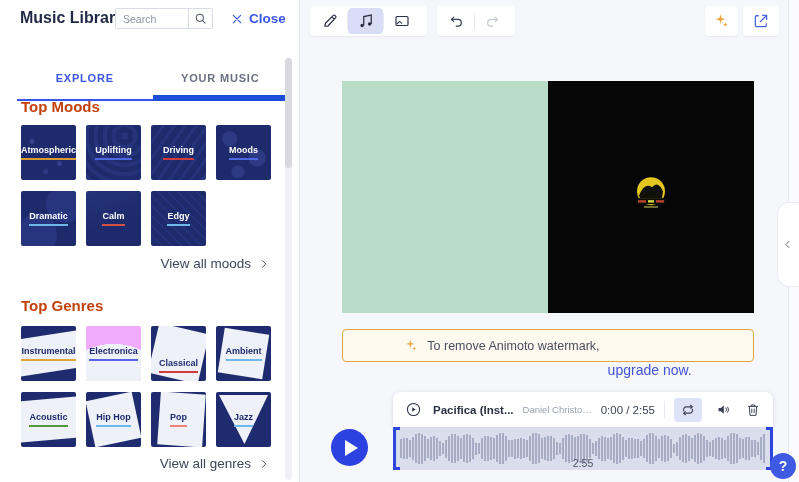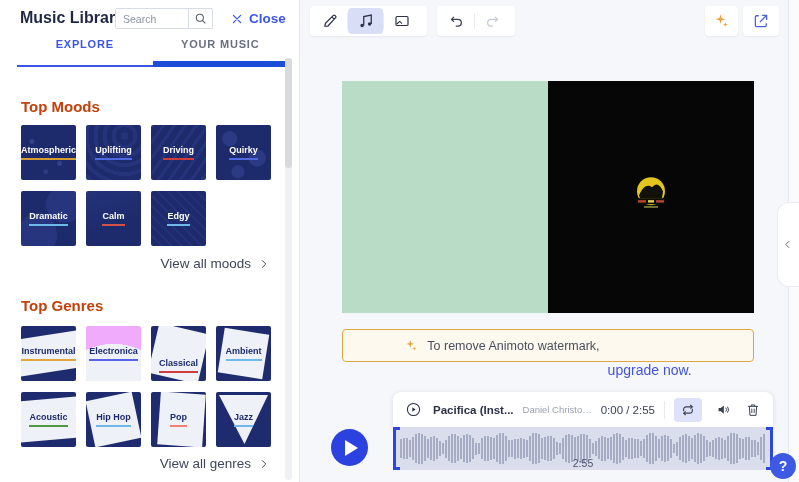--- a/index.html
+++ b/index.html
@@ -8,21 +8,21 @@
 
   
   .left-panel { position:absolute; left:0; top:0; width:300px; height:482px; background:#fff; border-right:1px solid #e4e6ee; }
   .lp-header { position:relative; height:44px; }
   .lp-title { position:absolute; left:20px; top:9px; font-size:16px; font-weight:700; color:#1f2744; }
   .search-box { position:absolute; left:115px; top:8px; width:98px; height:21px; border:1px solid #d8dce6; border-radius:2px; display:flex; background:#fff; }
   .search-box input { border:none; outline:none; width:72px; font-size:10.5px; padding:0 0 0 7px; color:#3a4154; font-family:"Liberation Sans",sans-serif; }
   .search-box input::placeholder { color:#8d93a1; }
   .search-icon-box { width:24px; border-left:1px solid #d8dce6; display:flex; align-items:center; justify-content:center; cursor:pointer; }
   .close-btn { position:absolute; left:231px; top:11px; display:flex; align-items:center; gap:6px; color:#3b55e6; font-size:13.5px; font-weight:700; cursor:pointer; }
-  .tabs { position:absolute; left:17px; top:30px; width:271px; display:flex; }
+  .tabs { position:absolute; left:17px; top:64px; width:271px; display:flex; }
   .tab { flex:1; text-align:center; font-size:11px; font-weight:700; letter-spacing:0.8px; padding:8px 0 11px 0; cursor:pointer; }
   .tab.active { color:#3b55e6; border-bottom:2px solid #3b55e6; }
   .tab.inactive { color:#6a7080; border-bottom:6px solid #1d4ed8; }
   .panel-body { position:absolute; left:20px; top:84px; width:250px; }
   .section-heading { font-size:15px; font-weight:700; color:#c2410c; }
   .h-moods { margin:14px 0 10px 1px; }
   .h-genres { margin:26px 0 12px 1px; }
   .tile-grid { display:grid; grid-template-columns:repeat(4,55px); grid-gap:11px 10px; margin-left:1px; }
   .tile { position:relative; width:55px; height:55px; border-radius:2px; overflow:hidden; display:flex; align-items:center; justify-content:center; cursor:pointer; }
   .tile-label { position:relative; z-index:2; font-size:9px; font-weight:700; padding-bottom:3px; border-bottom:2px solid #fff; white-space:nowrap; }
@@ -134,21 +134,21 @@
         <div class="tile mood m0">
           <span class="tile-label" style="border-bottom-color: rgb(215, 155, 47);">Atmospheric</span>
         </div>
         <div class="tile mood m1">
           <span class="tile-label" style="border-bottom-color: rgb(80, 105, 226);">Uplifting</span>
         </div>
         <div class="tile mood m2">
           <span class="tile-label" style="border-bottom-color: rgb(208, 60, 60);">Driving</span>
         </div>
         <div class="tile mood m3">
-          <span class="tile-label" style="border-bottom-color: rgb(80, 105, 226);">Quirky</span>
+          <span class="tile-label" style="border-bottom-color: rgb(80, 105, 226);">Moods</span>
         </div>
         <div class="tile mood m5">
           <span class="tile-label" style="border-bottom-color: rgb(109, 185, 234);">Dramatic</span>
         </div>
         <div class="tile mood m6">
           <span class="tile-label" style="border-bottom-color: rgb(210, 80, 69);">Calm</span>
         </div>
         <div class="tile mood m7">
           <span class="tile-label" style="border-bottom-color: rgb(109, 185, 234);">Edgy</span>
         </div>

